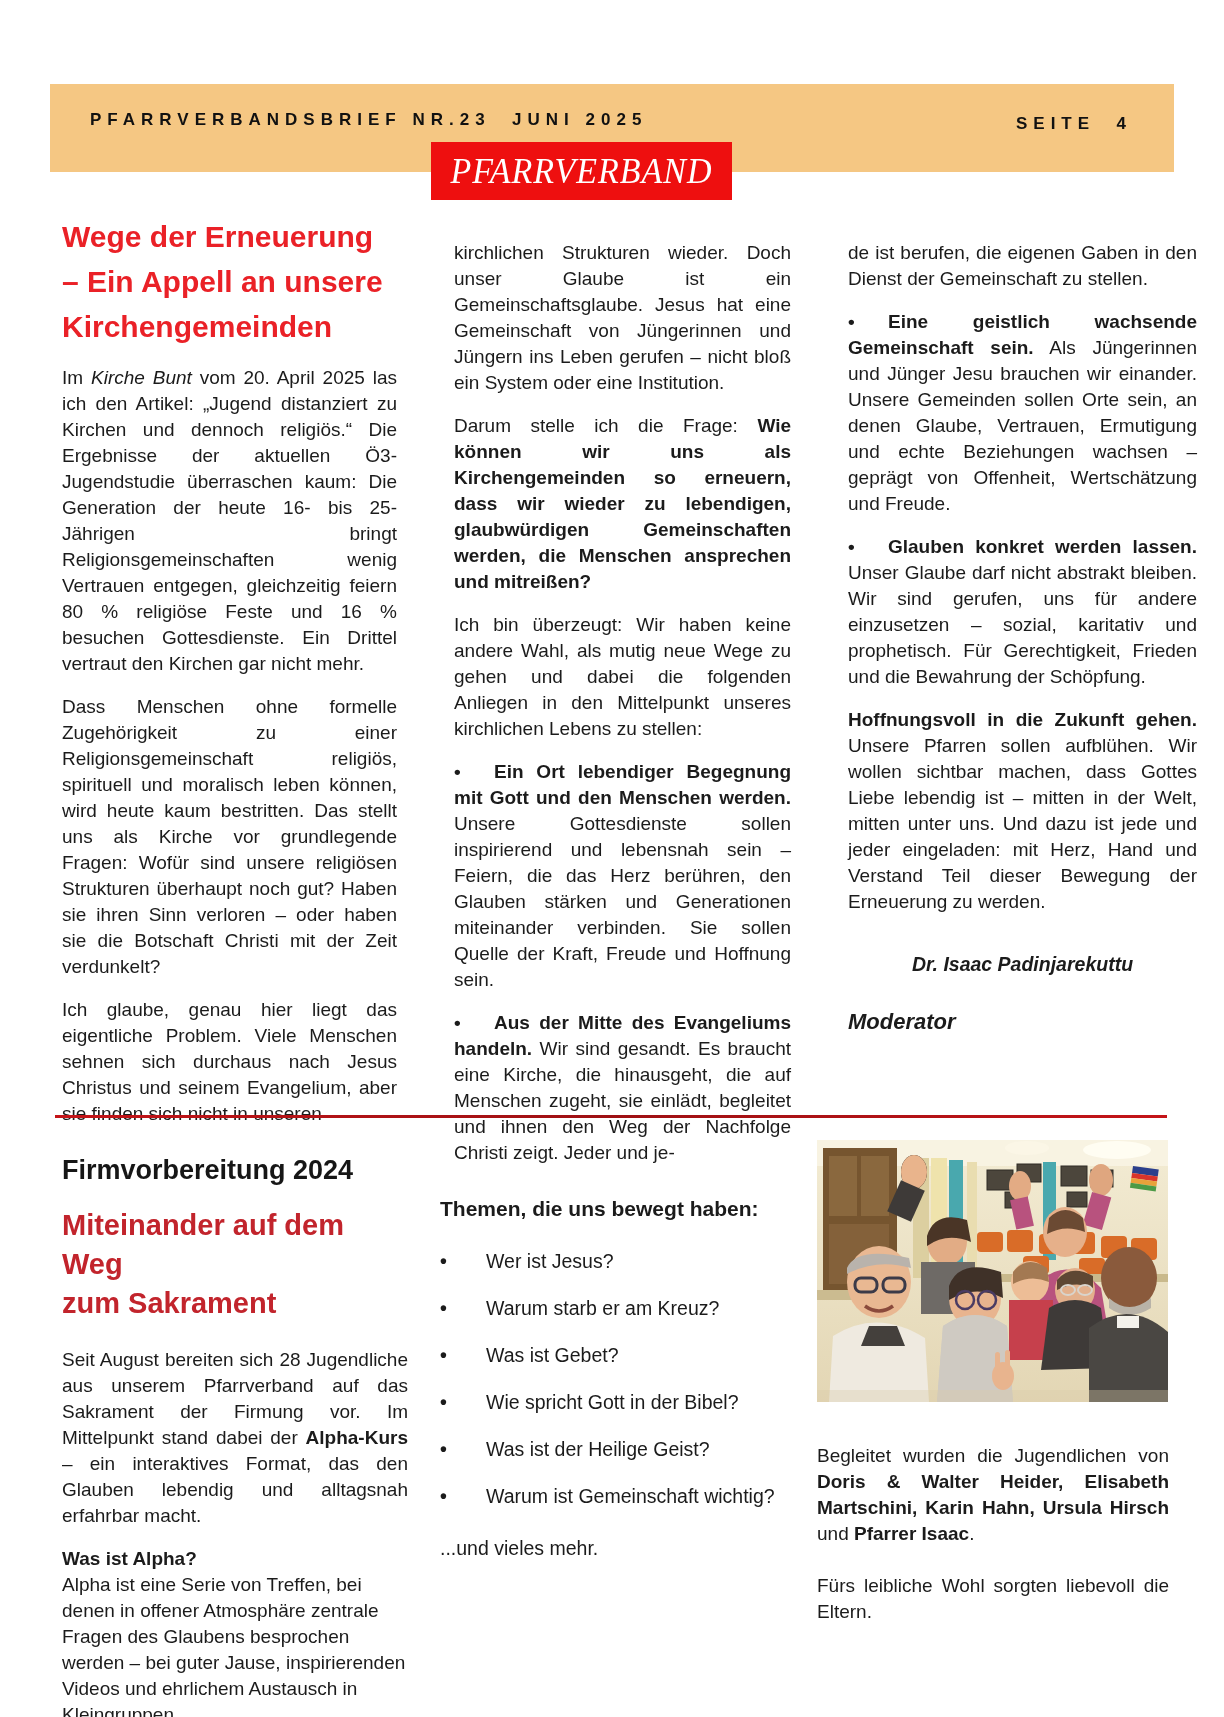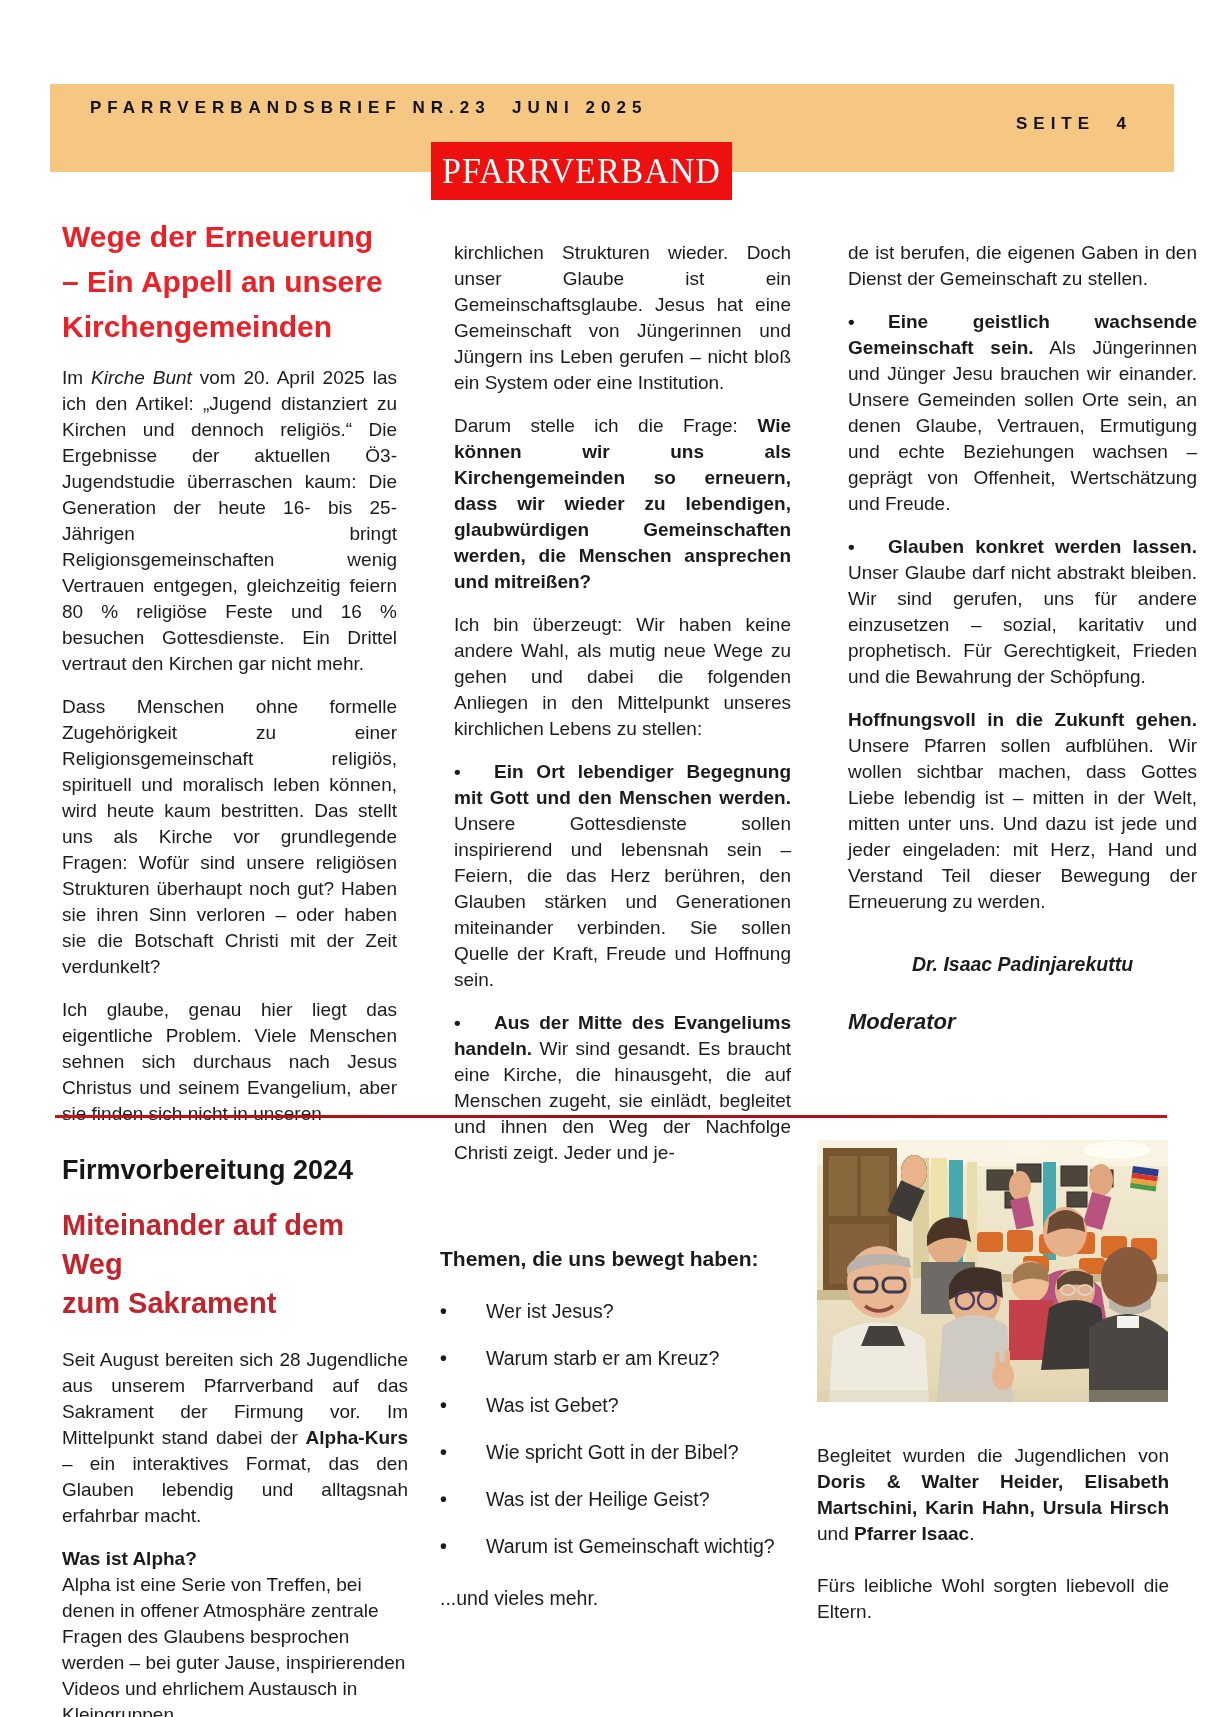--- a/index.html
+++ b/index.html
@@ -3,26 +3,26 @@
 <meta charset="utf-8">
 <style>
   html,body{margin:0;padding:0;}
   body{
     width:1224px;height:1717px;position:relative;background:#ffffff;
     font-family:"Liberation Sans",sans-serif;color:#1b1b1b;
     -webkit-font-smoothing:antialiased;
   }
   
   .band{position:absolute;left:50px;top:84px;width:1124px;height:88px;background:#F5C783;}
-  .masthead{position:absolute;left:40px;top:14px;font-size:17px;font-weight:bold;
+  .masthead{position:absolute;left:40px;top:26px;font-size:17px;font-weight:bold;
     letter-spacing:6px;color:#111;white-space:pre;}
   .page-label{position:absolute;right:42px;top:30px;font-size:17px;font-weight:bold;
     letter-spacing:6px;color:#111;white-space:pre;}
   .banner-box{position:absolute;left:431px;top:142px;width:301px;height:58px;background:#EE0F0F;
-    display:flex;align-items:center;justify-content:center;}
+    display:flex;align-items:center;justify-content:center;font-style:italic;}
   .banner-text{font-family:"Liberation Serif",serif;font-size:34px;color:#ffffff;
     letter-spacing:1px;transform:scaleY(1.05);}
   
   .article{position:absolute;left:62px;top:214px;width:1104px;display:grid;
     grid-template-columns:335px 337px 349px;column-gap:57px;}
   .col{font-size:19px;line-height:26px;text-align:justify;}
   .col.pad-top{padding-top:26px;}
   .art-title{color:#EA2127;font-size:30px;line-height:45px;font-weight:bold;
     text-align:left;margin:0 0 16px 0;}
   .blk{margin:0 0 17px 0;}
@@ -35,21 +35,21 @@
   .sig-role{font-weight:bold;font-style:italic;font-size:22px;margin-top:32px;text-align:left;}
   
   .red-rule{position:absolute;left:55px;top:1115px;width:1112px;height:3px;
     background:linear-gradient(90deg,#C41418 0%,#9E1013 50%,#C41418 100%);}
   
   .bottom-left{position:absolute;left:62px;top:1155px;width:346px;}
   .firm-title{font-size:27px;font-weight:bold;color:#161616;margin:0 0 20px 0;text-align:left;}
   .sakrament-title{color:#C2242C;font-size:29px;line-height:39px;font-weight:bold;
     margin:0 0 24px 0;text-align:left;}
   .bottom-left .col-text{font-size:19px;line-height:26px;text-align:justify;}
-  .themes{position:absolute;left:440px;top:1246px;width:356px;font-size:19.5px;line-height:26px;text-align:left;}
+  .themes{position:absolute;left:440px;top:1196px;width:356px;font-size:19.5px;line-height:26px;text-align:left;}
   .themes-heading{font-size:21px;font-weight:bold;margin:0 0 26px 0;}
   .themes .blk{margin:0 0 21px 0;}
   .themes .blk.bullet{padding-left:46px;text-indent:-46px;}
   .themes .blk.bullet .bullet-dot{display:inline-block;width:46px;font-weight:bold;text-indent:0;}
   .themes .blk.p-last{margin-top:26px;}
   .bottom-right{position:absolute;left:817px;top:1140px;width:352px;}
   .photo-frame{width:351px;height:262px;overflow:hidden;background:#E9DFC3;}
   .caption{margin-top:41px;font-size:19px;line-height:26px;text-align:justify;}
   .caption .blk{margin:0 0 26px 0;}
 </style>

